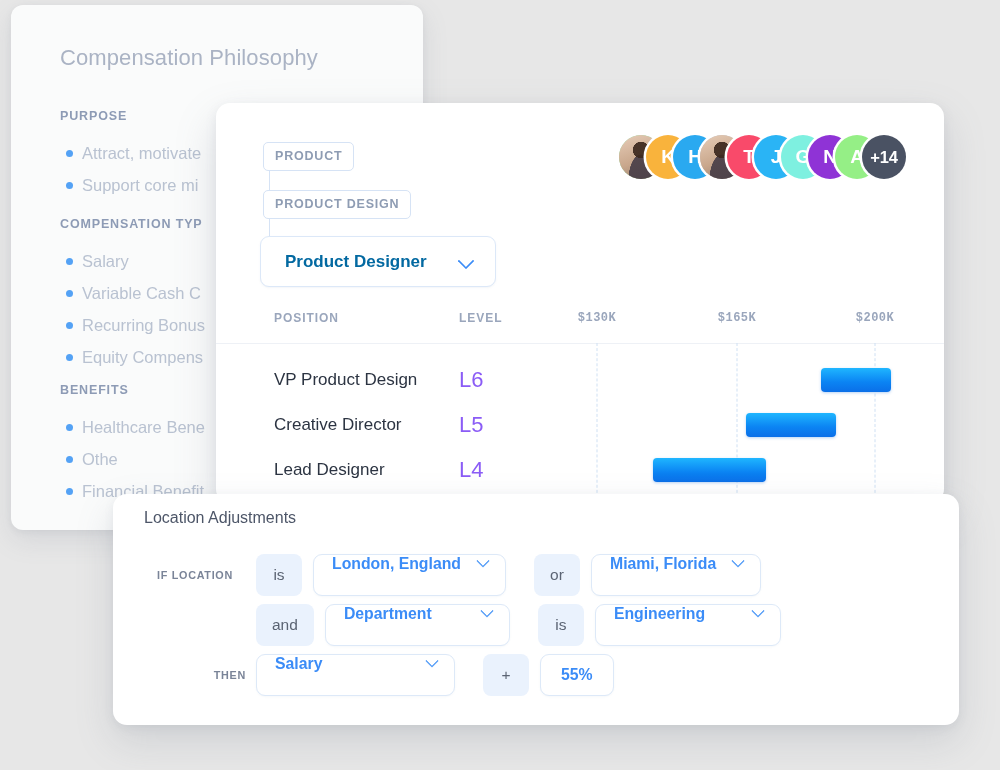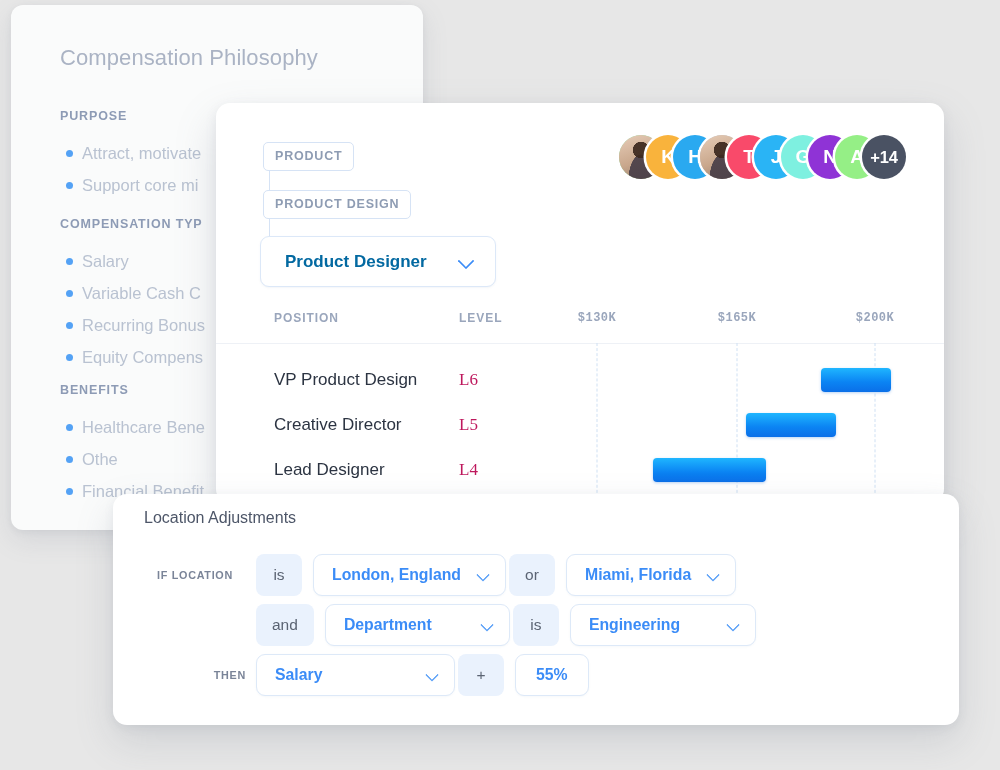--- a/index.html
+++ b/index.html
@@ -230,23 +230,22 @@
     left: 58px; top: 50%;
     transform: translateY(-50%);
     font-size: 17px;
     color: #2c3442;
     white-space: nowrap;
   }
   .band-row .lvl {
     position: absolute;
     left: 243px; top: 50%;
     transform: translateY(-50%);
-    font-size: 17px;
-    color: #be185d;
-    font-family: Liberation Serif, serif;
+    font-size: 22px;
+    color: #8b5cf6;
   }
   .band-bar {
     position: absolute;
     top: 50%;
     transform: translateY(-50%);
     height: 24px;
     border-radius: 4px;
     background: linear-gradient(180deg, #1fb6ff 0%, #0b84f3 58%, #0a6fe8 100%);
     box-shadow: 0 1px 3px rgba(20,110,220,0.30);
   }
@@ -306,25 +305,25 @@
     white-space: nowrap;
     cursor: pointer;
   }
   .sel-chip {
     height: 42px;
     border: 1px solid #dde9f8;
     border-radius: 9px;
     background: #ffffff;
     box-shadow: 0 1px 2px rgba(140,160,190,0.08);
     display: flex;
-    align-items: center;
+    align-items: flex-start;
     justify-content: space-between;
     padding: 0 15px 0 18px;
     box-sizing: border-box;
-    margin-right: 3px;
+    margin-right: 28px;
     color: #3b8cf7;
     font-size: 15.8px;
     font-weight: 700;
     white-space: nowrap;
     cursor: pointer;
   }
   .sel-chip .sel-text { margin-right: 16px; }
   .sel-chip .chev { color: #6aa9f8; }
   .val-chip {
     height: 42px;

